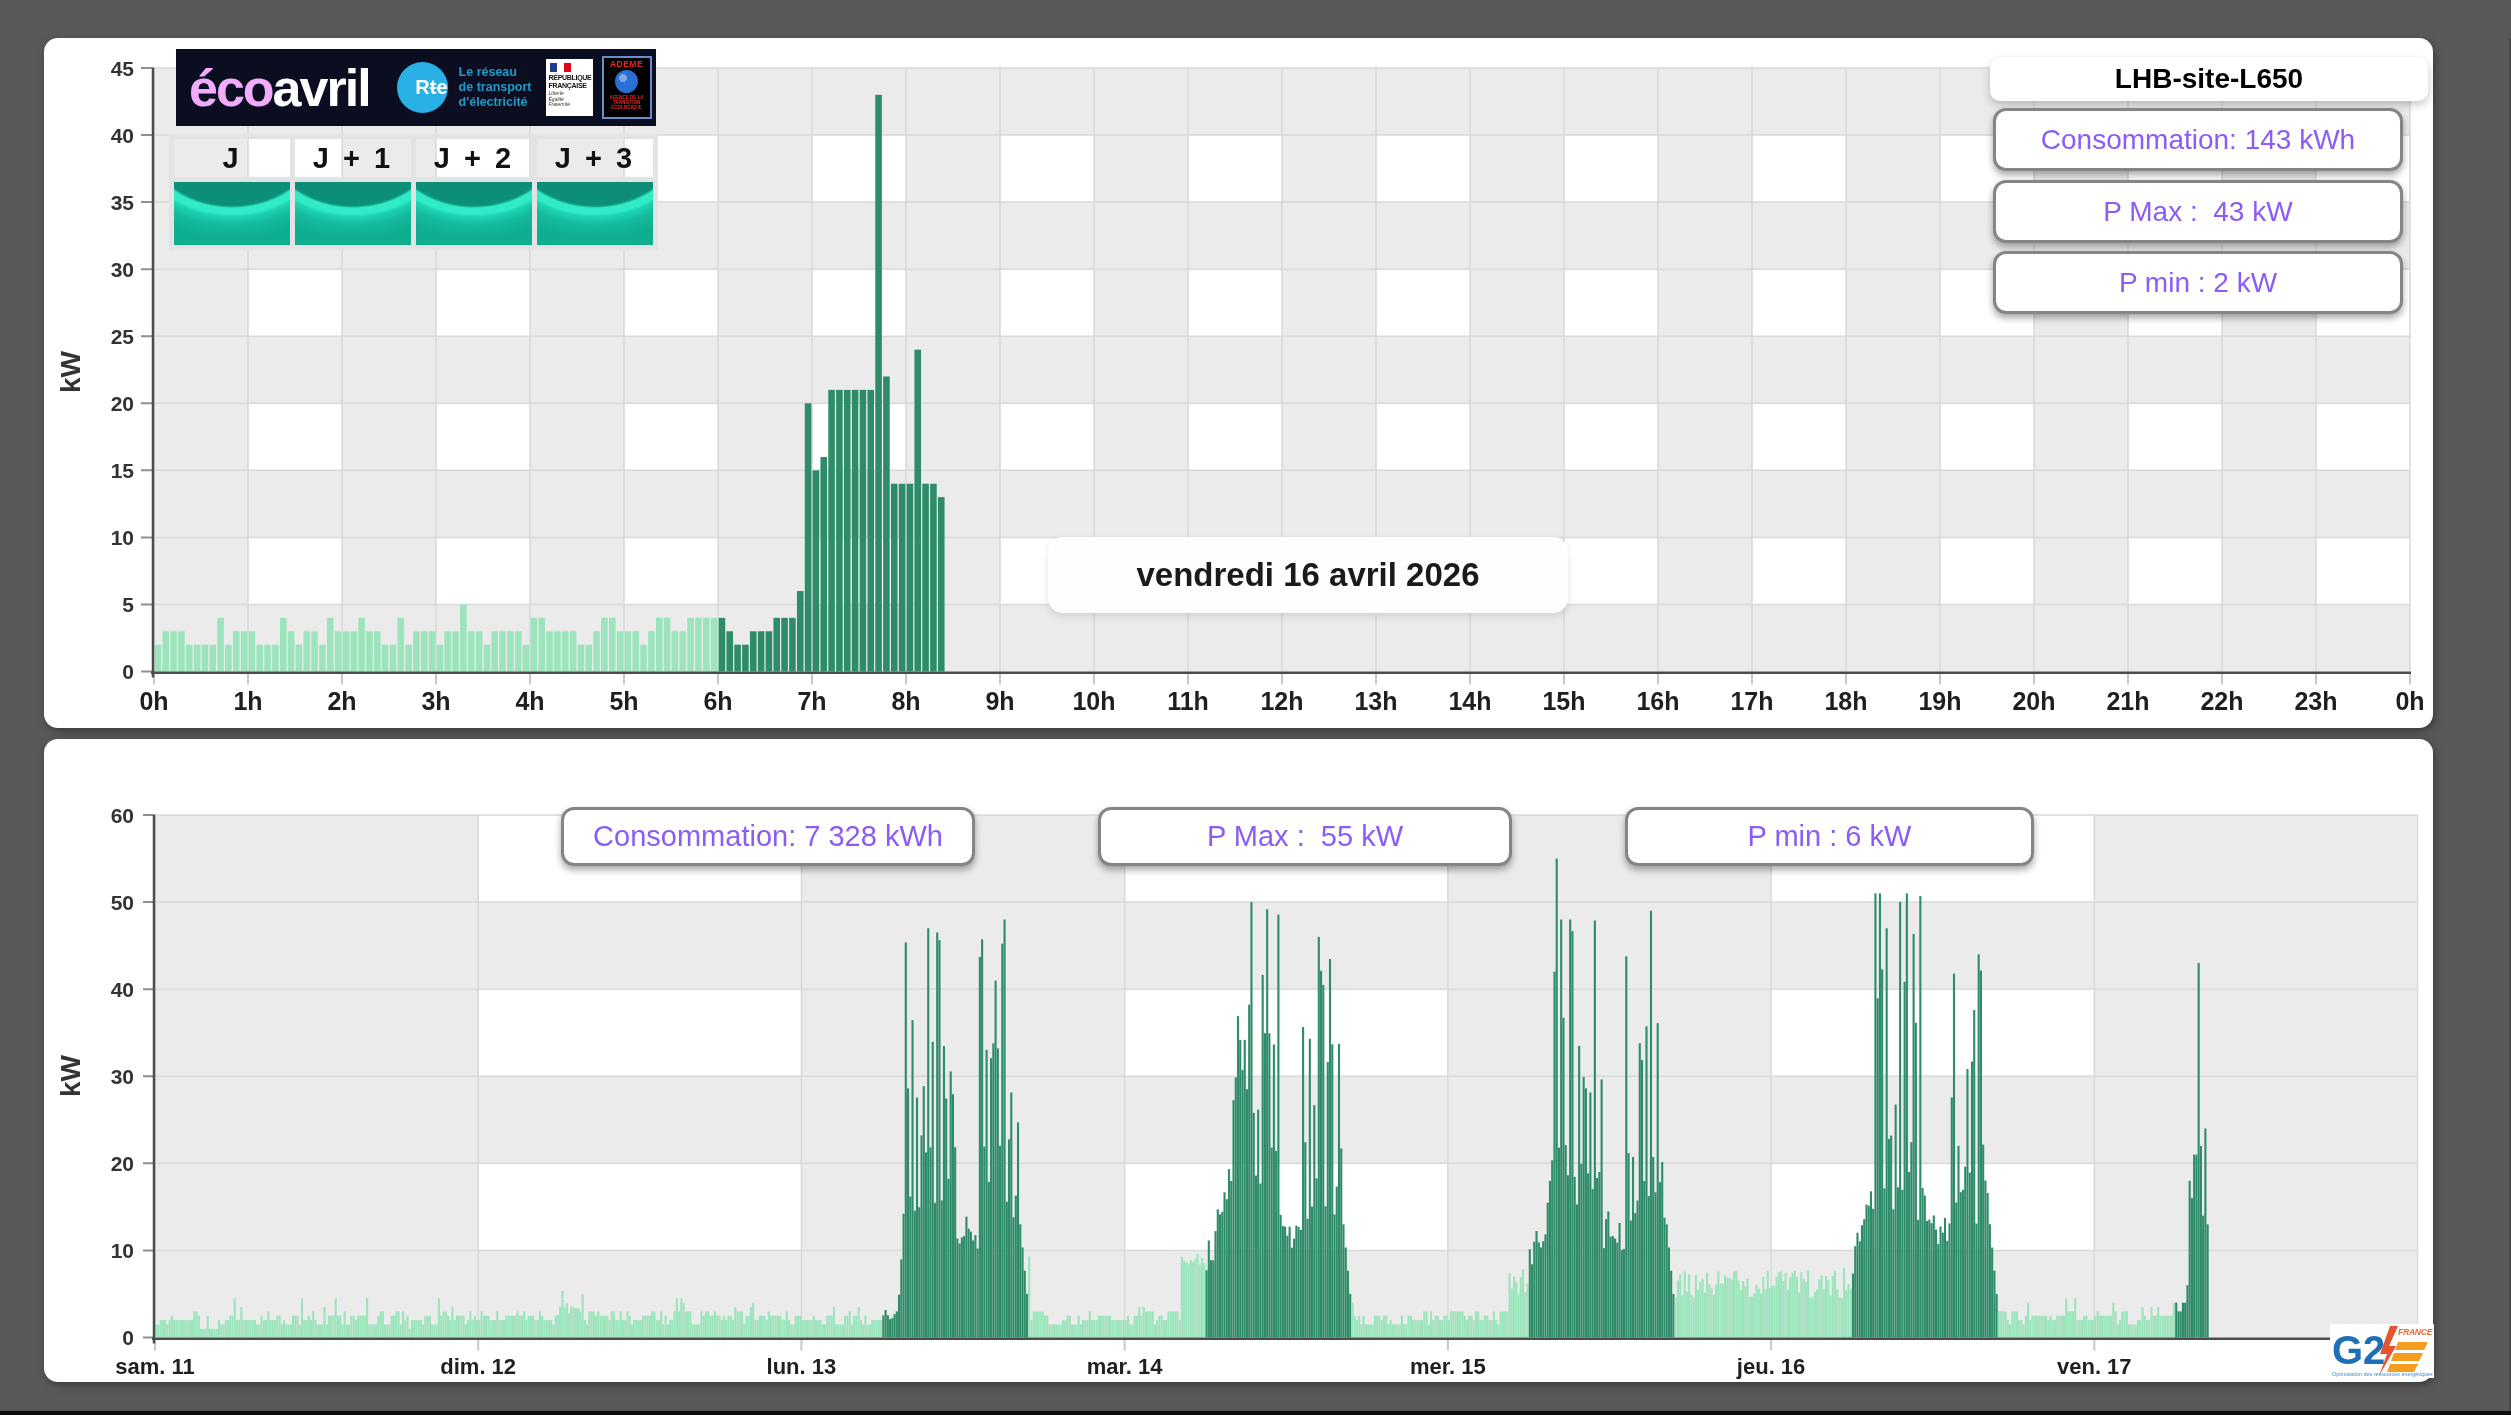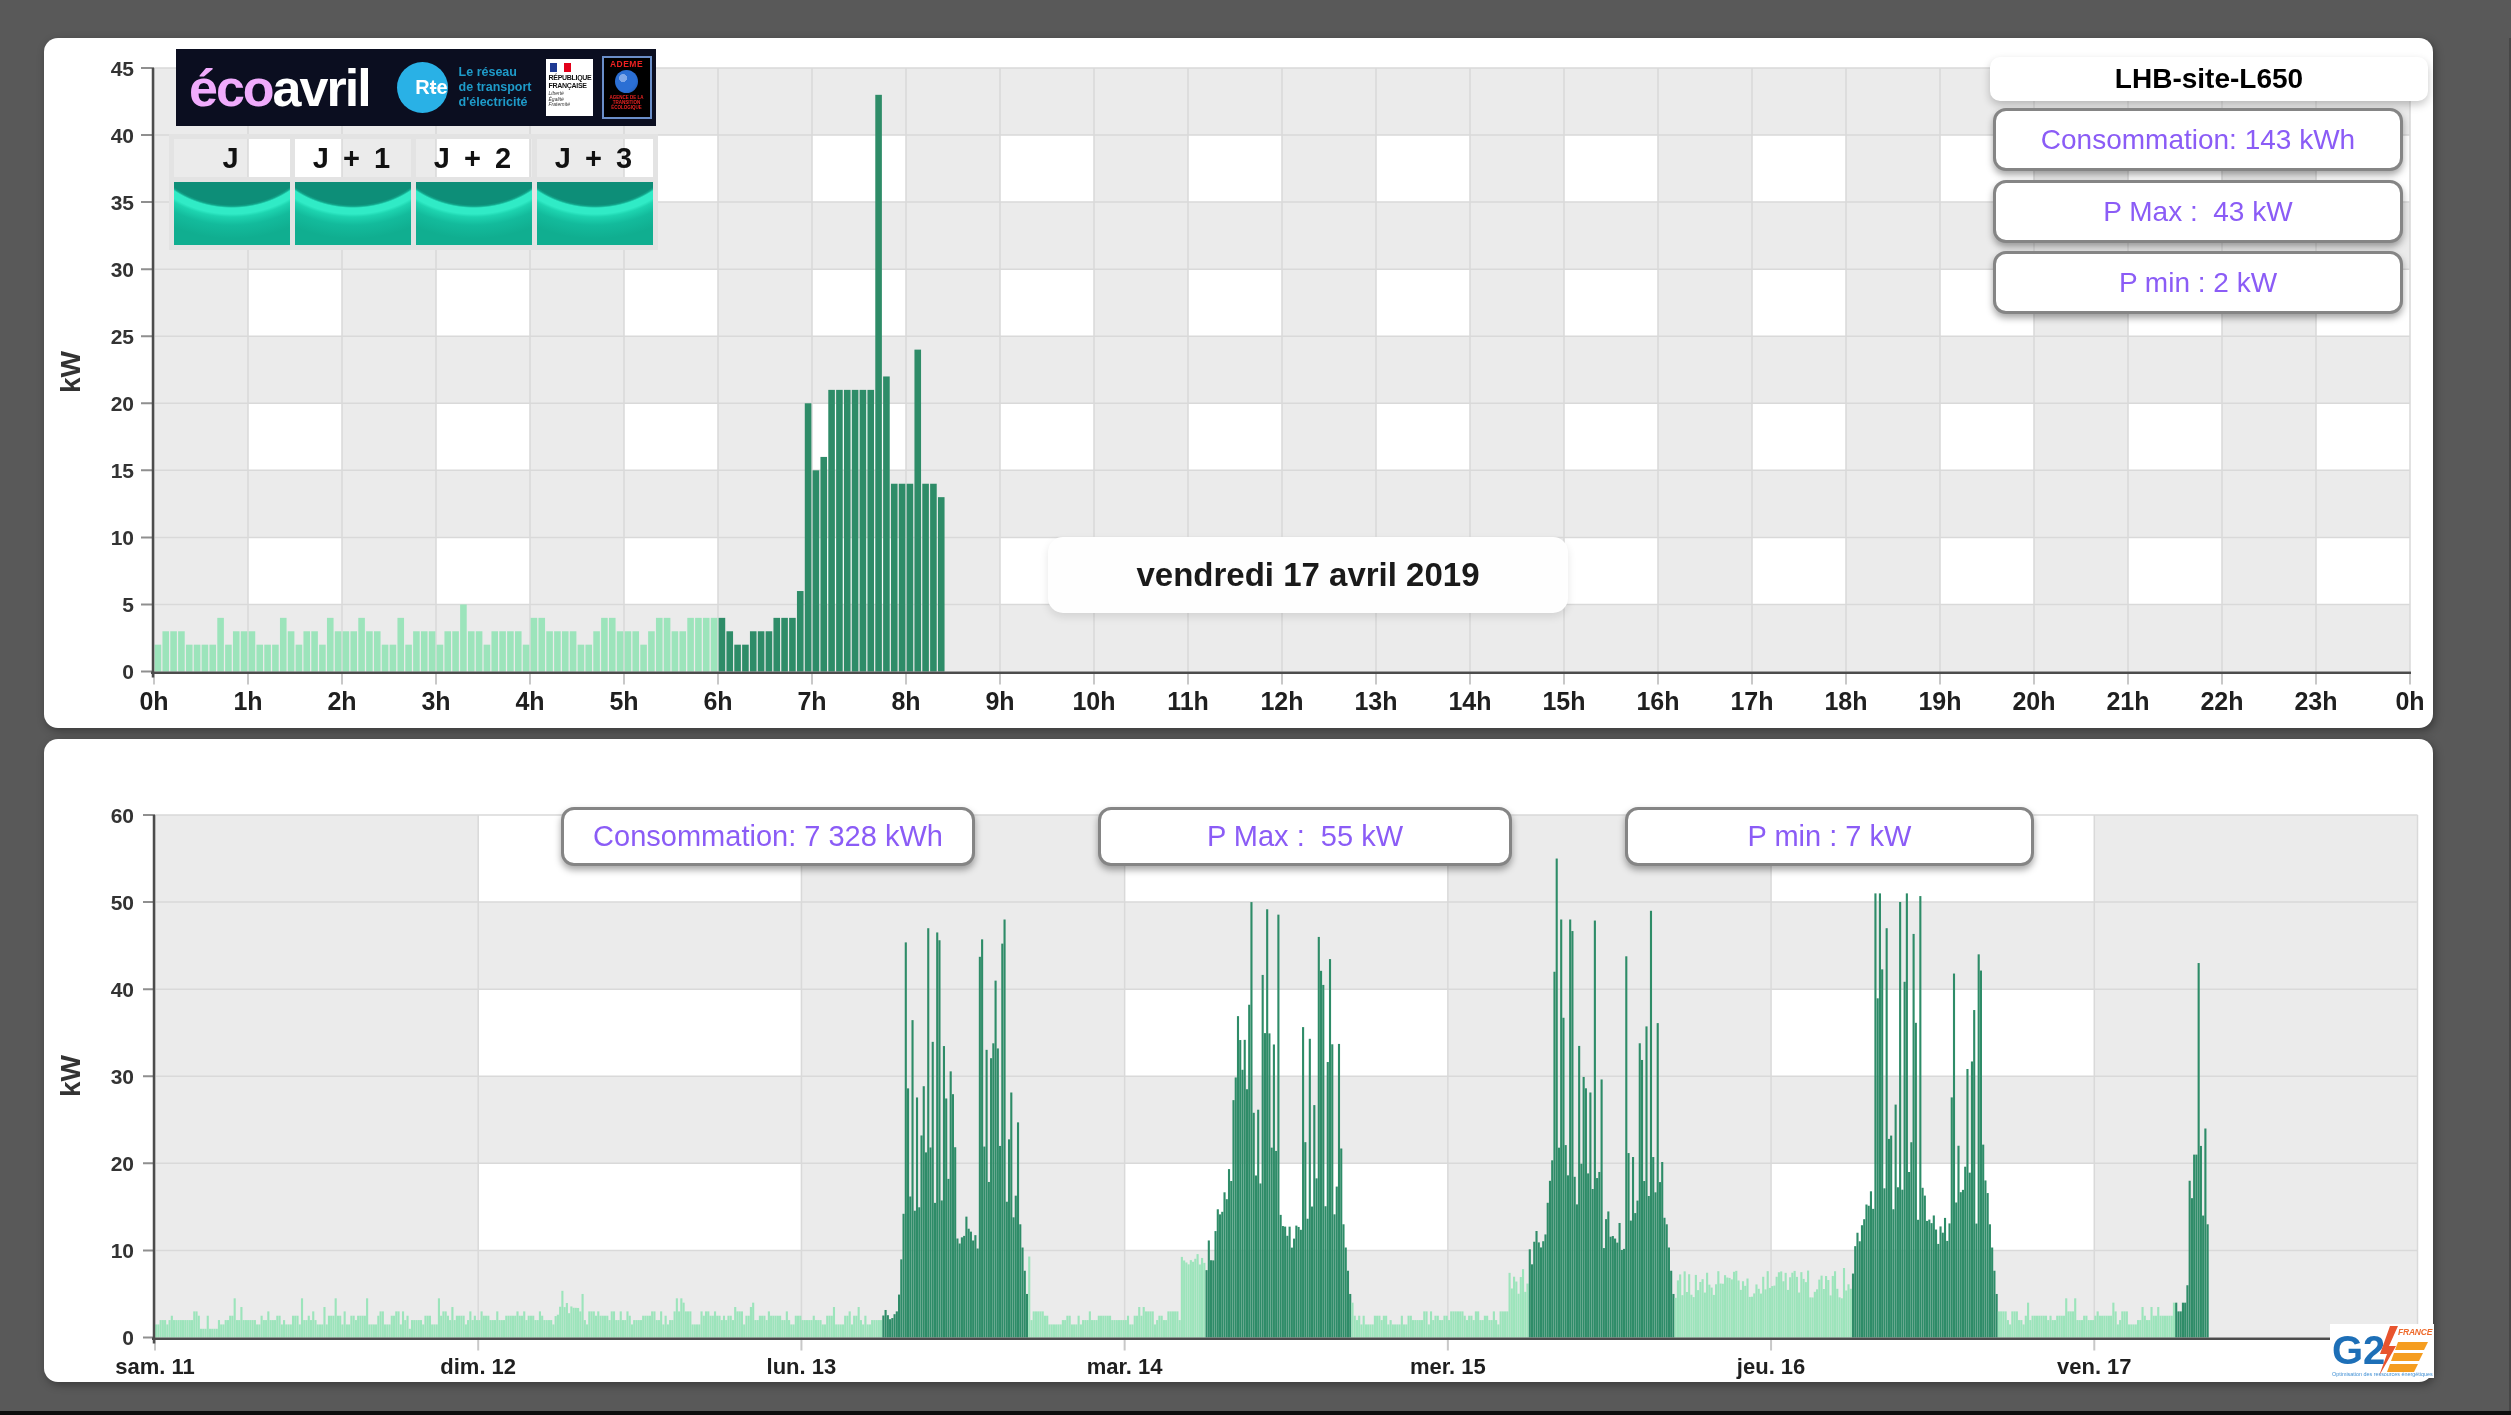--- a/index.html
+++ b/index.html
@@ -1208,24 +1208,24 @@
     </div>
   <div class="btn">
       <div class="lab">J + 3</div>
       <div class="img"></div>
     </div>
 </div>
 <div class="titlebox">LHB-site-L650</div>
 <div class="box" style="left:1993px;top:108px;width:410px;height:63px">Consommation: 143 kWh</div>
 <div class="box" style="left:1993px;top:180px;width:410px;height:63px">P Max :&nbsp; 43 kW</div>
 <div class="box" style="left:1993px;top:251px;width:410px;height:63px">P min : 2 kW</div>
-<div class="vend">vendredi 17 avril 2019</div>
+<div class="vend">vendredi 16 avril 2026</div>
 <div class="box" style="left:561px;top:807px;width:414px;height:59px;font-size:29px">Consommation: 7 328 kWh</div>
 <div class="box" style="left:1098px;top:807px;width:414px;height:59px;font-size:29px">P Max :&nbsp; 55 kW</div>
-<div class="box" style="left:1625px;top:807px;width:409px;height:59px;font-size:29px">P min : 7 kW</div>
+<div class="box" style="left:1625px;top:807px;width:409px;height:59px;font-size:29px">P min : 6 kW</div>
 <div class="g2e">
 <svg width="104" height="54" viewBox="0 0 104 54">
 <text x="2" y="40" font-size="40" font-weight="bold" fill="#1d6fb7">G2</text>
 <path d="M60 2 L50 30 L57 30 L49 52 L66 22 L59 22 L68 2 Z" fill="#e8542e"></path>
 <path d="M68 18 L98 18 L94 26 L65 26 Z" fill="#f59d20"></path>
 <path d="M64 29 L93 29 L89 37 L61 37 Z" fill="#f59d20"></path>
 <path d="M60 40 L88 40 L84 48 L57 48 Z" fill="#f59d20"></path>
 <text x="68" y="11" font-size="8.5" font-weight="bold" font-style="italic" fill="#ee6b2d" letter-spacing="-0.2">FRANCE</text>
 <text x="2" y="51.5" font-size="5.4" fill="#3f8fd4">Optimisation des ressources énergétiques</text>
 </svg>

